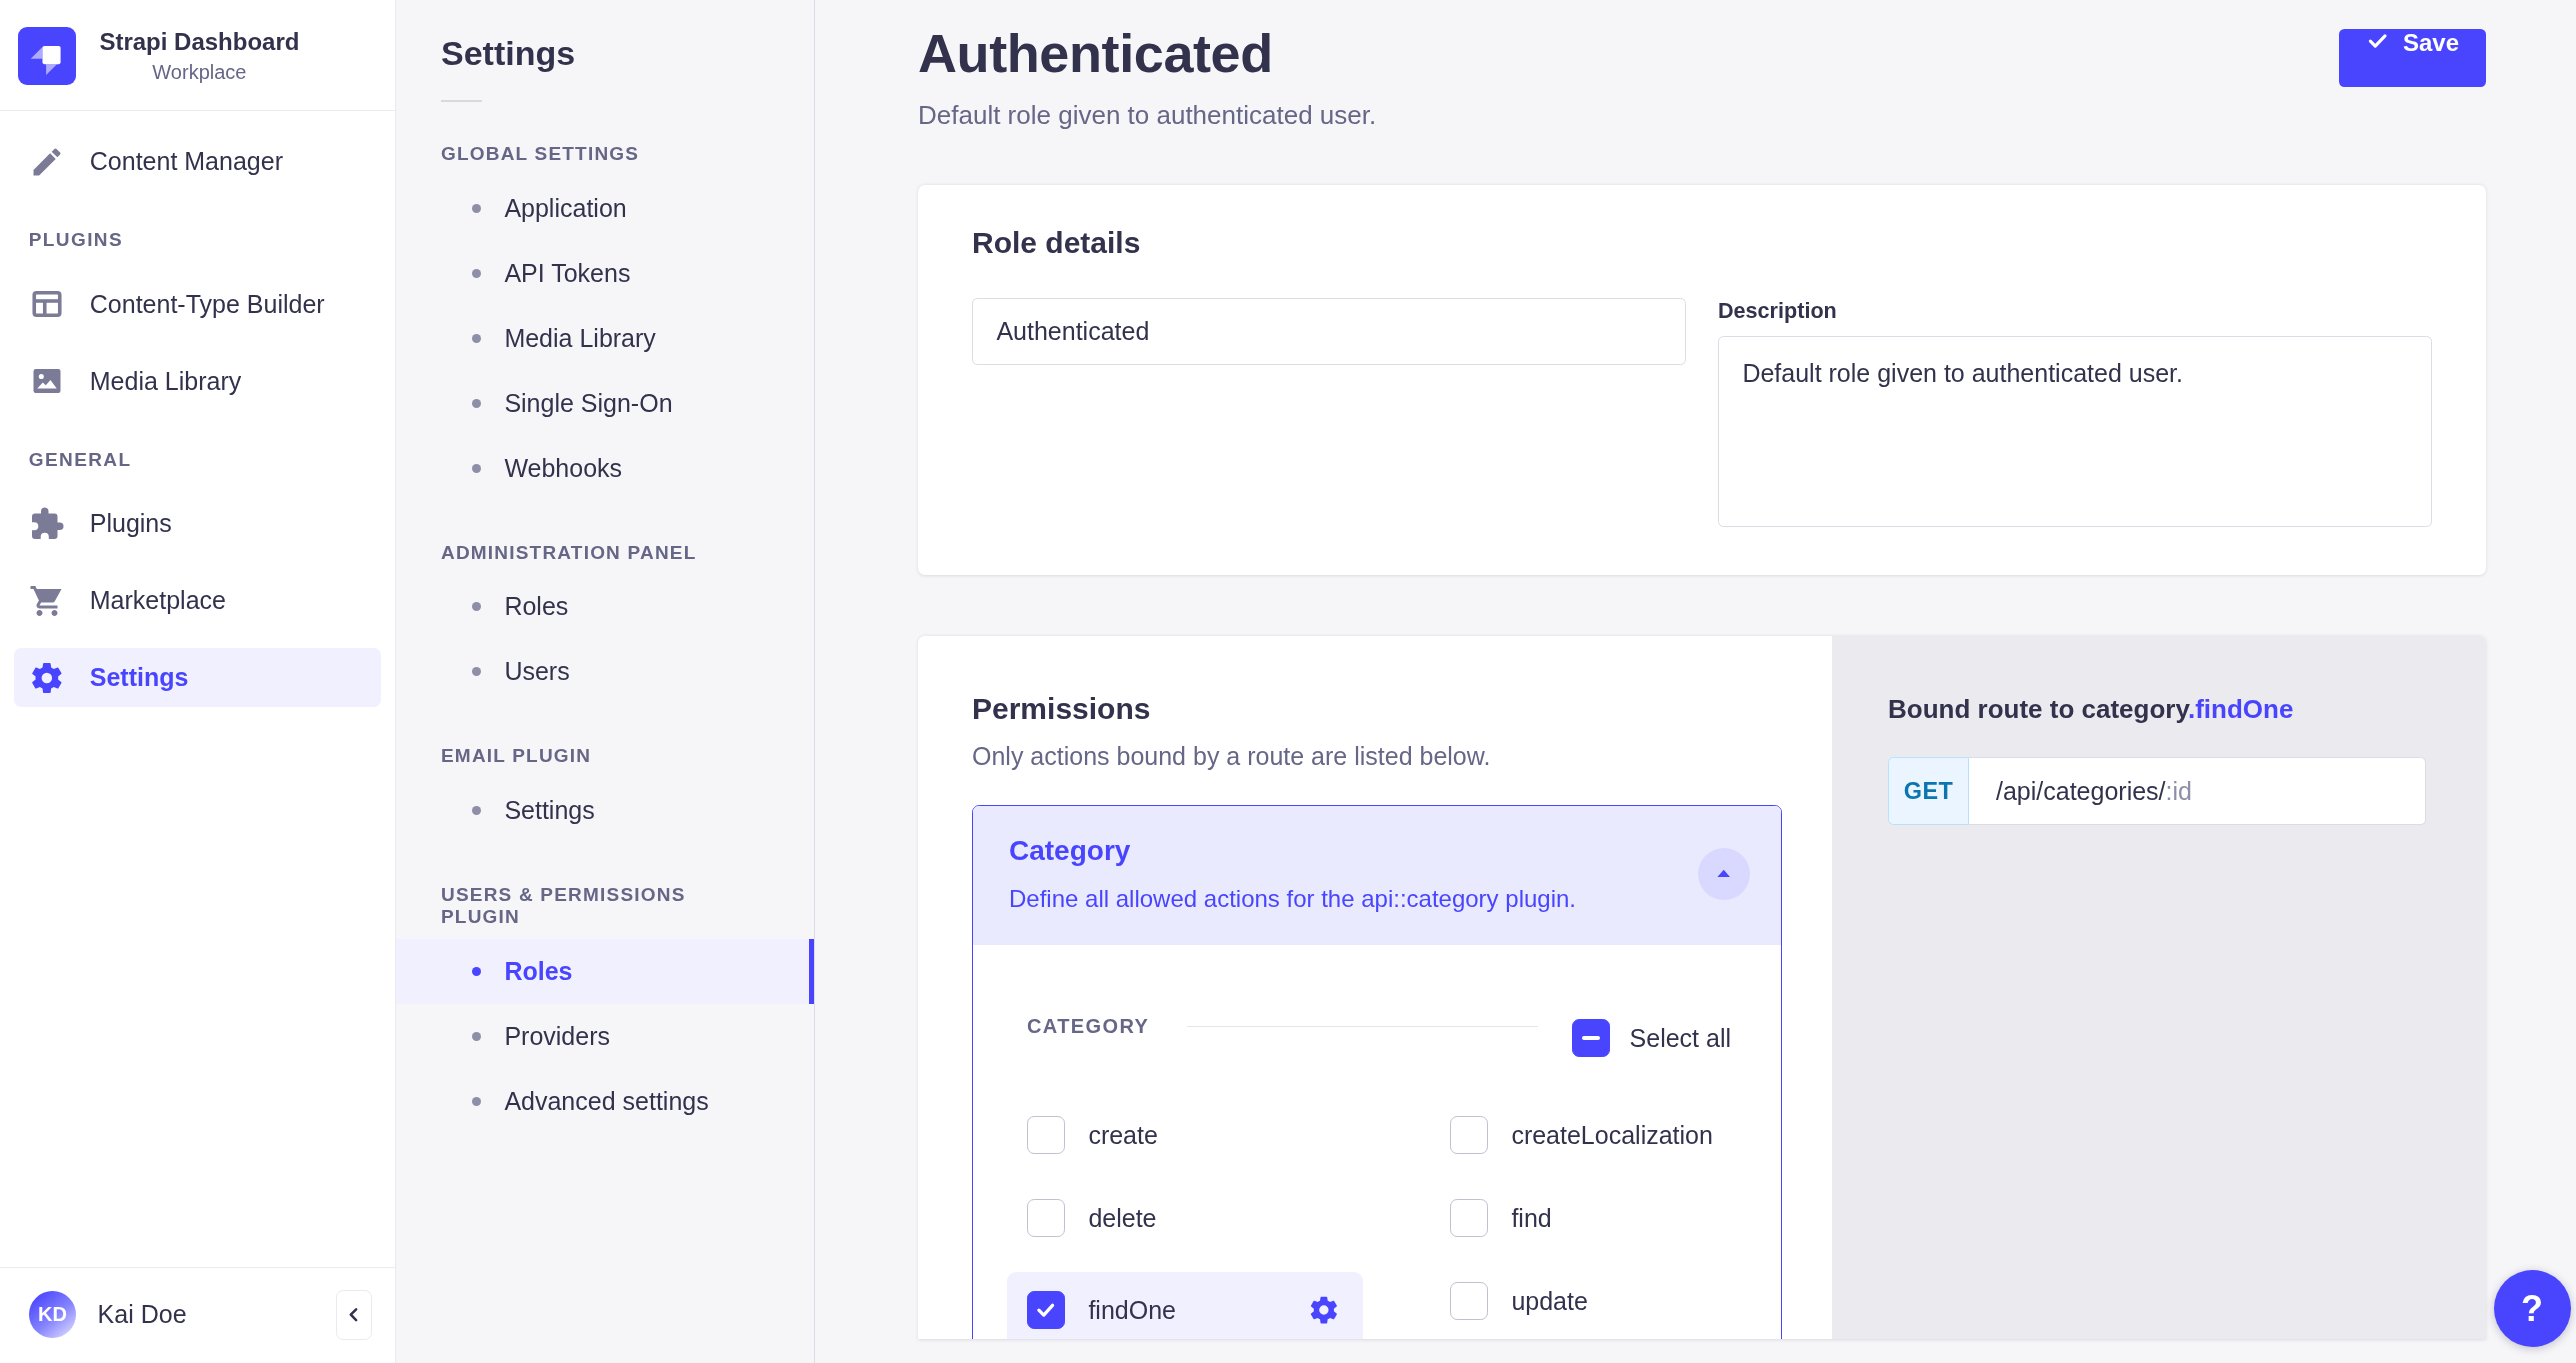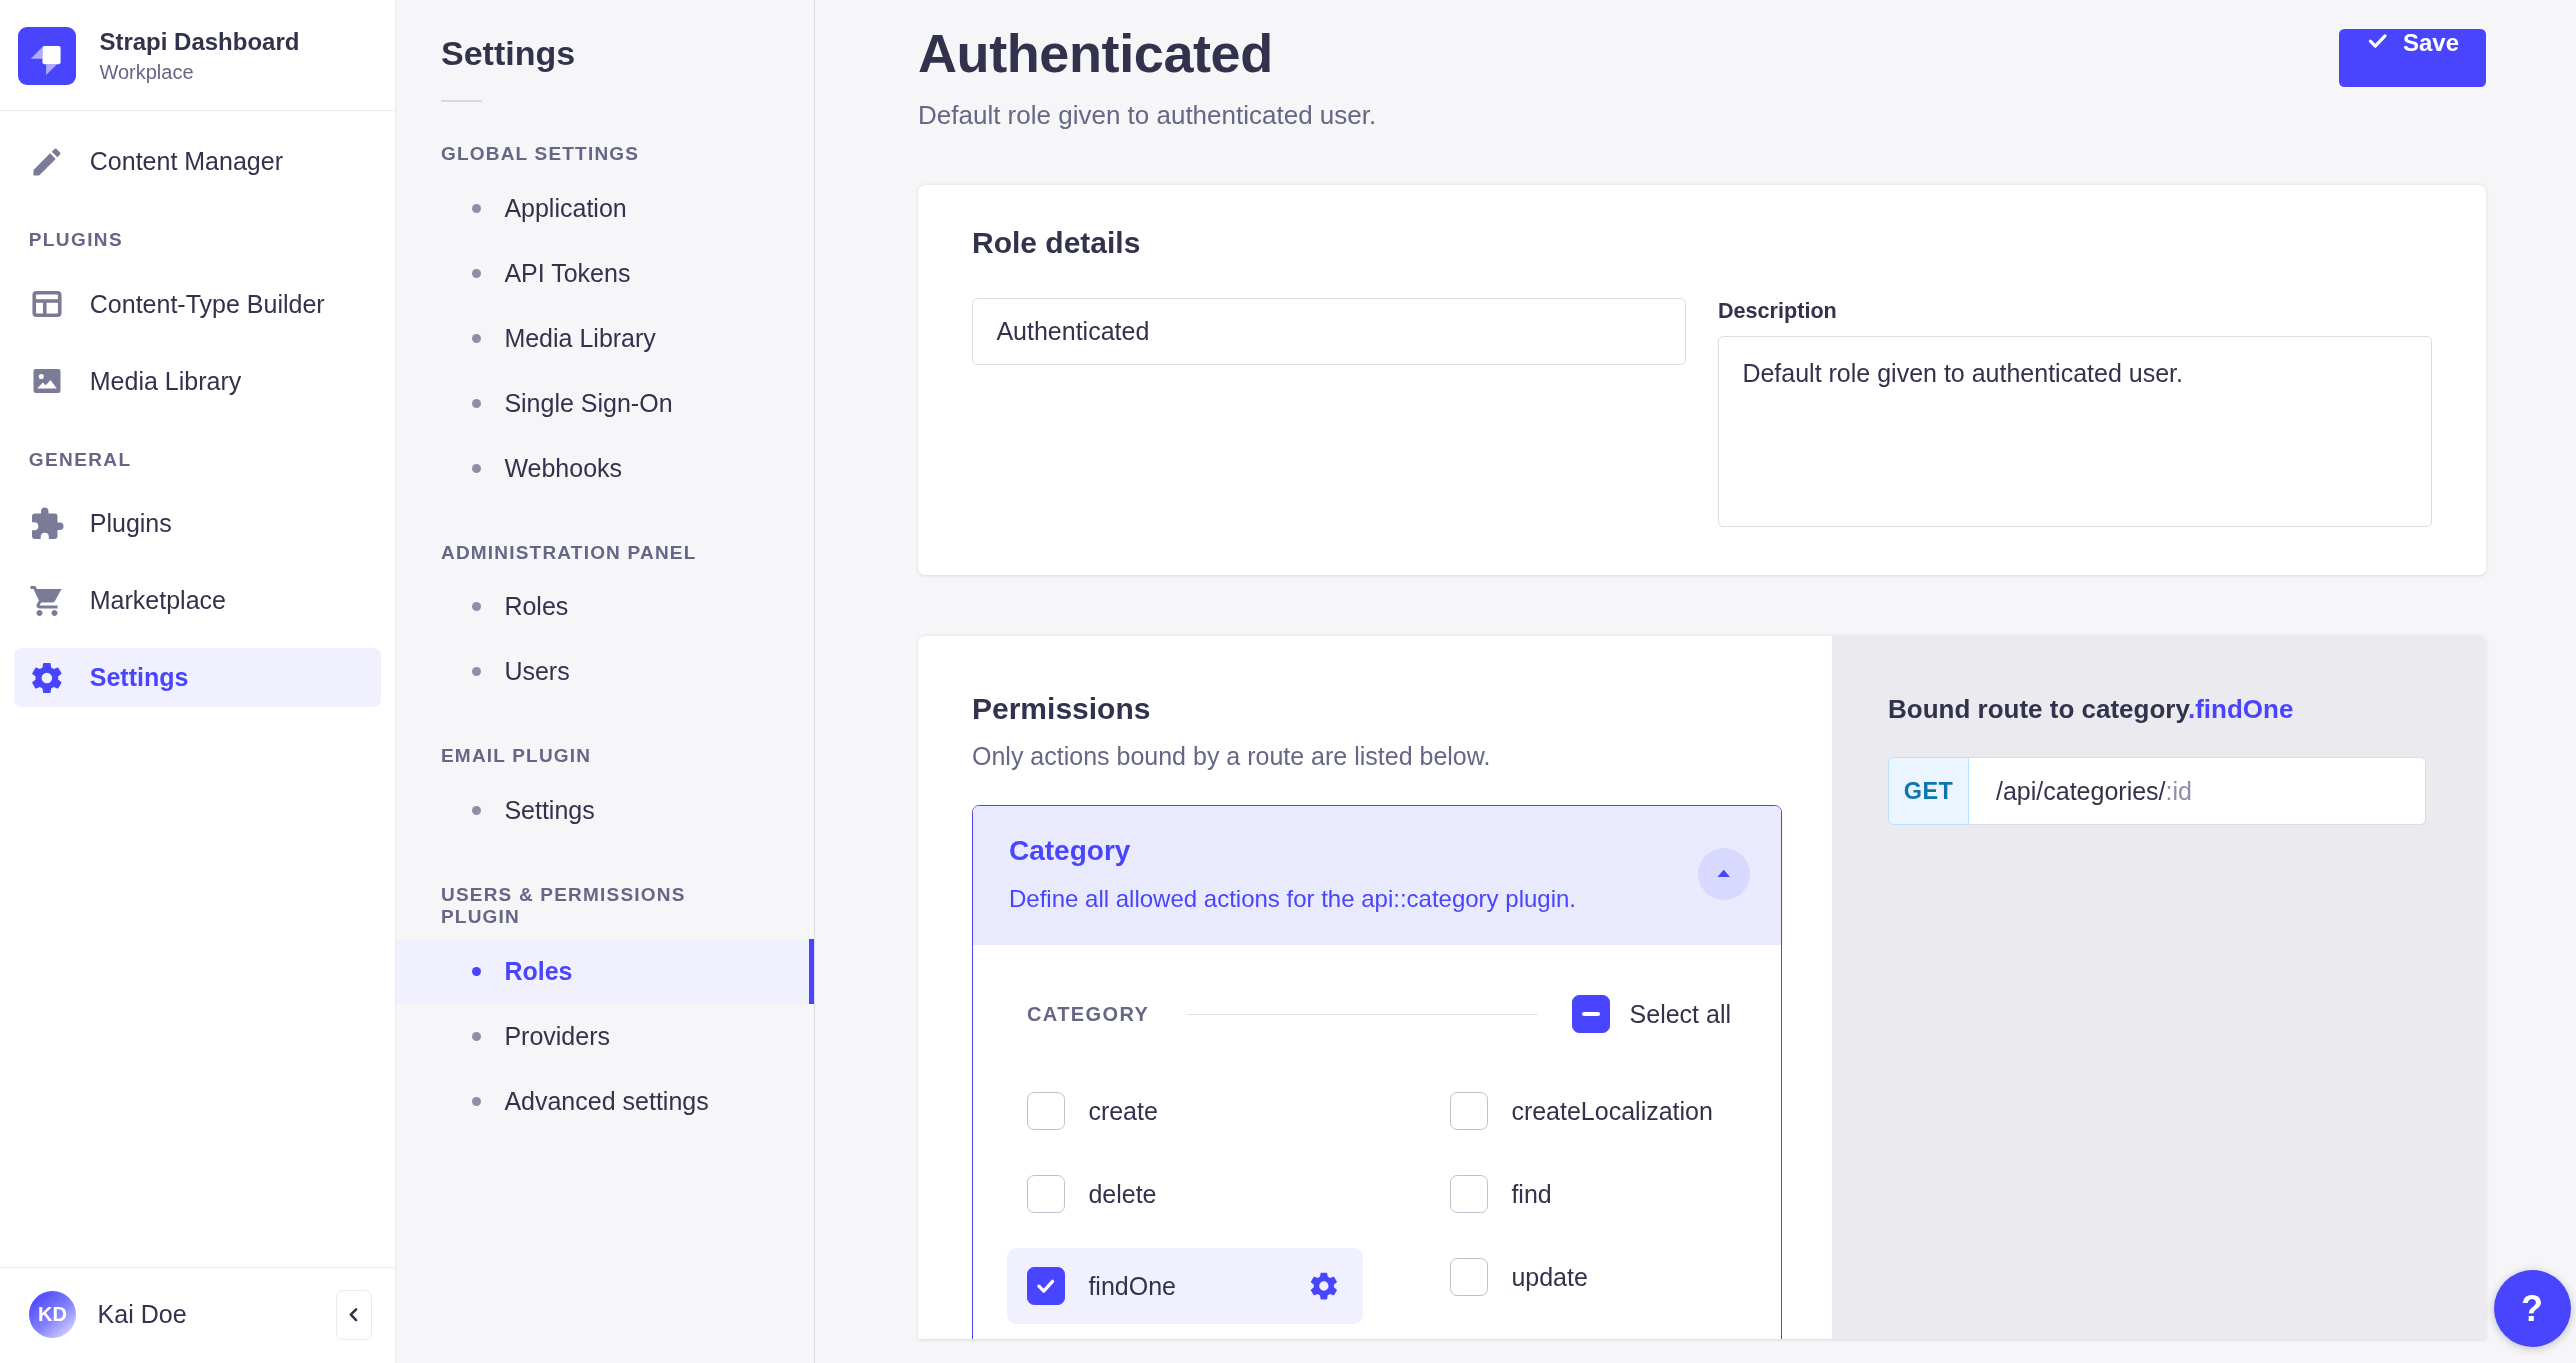--- a/index.html
+++ b/index.html
@@ -7,21 +7,21 @@
   body {
     width:2576px; height:1363px; overflow:hidden;
     background:#f6f6f9; font-family:"Liberation Sans", sans-serif;
     display:flex; position:relative; color:#32324d;
   }
   svg { display:block; }
 
   
   .main-nav { width:396px; min-width:396px; background:#ffffff; border-right:0.9px solid #eaeaef;
               display:flex; flex-direction:column; }
-  .brand { display:flex; align-items:center; gap:23.4px; padding:27px 21.6px 25px 18px; }
+  .brand { display:flex; align-items:center; gap:23.4px; padding:27px 21.6px 25px 18px;text-align:center; }
   .brand-logo { width:58px; height:58px; border-radius:9px; background:#4945ff; flex:none;
                 display:flex; align-items:center; justify-content:center; }
   .brand-title { font-size:24px; font-weight:700; color:#32324d; line-height:1.15; }
   .brand-subtitle { font-size:20px; color:#666687; margin-top:4.5px; }
   .nav-divider { height:0.9px; background:#eaeaef; }
   .nav-list { padding:21.6px 14.4px 0; }
   .nav-item { display:flex; align-items:center; gap:25px; height:59px; padding:0 14.4px;
               border-radius:7.2px; font-size:25px; color:#32324d; margin-bottom:18px; cursor:pointer; }
   .nav-item .nico { width:36px; height:36px; color:#7b7b97; flex:none; }
   .nav-item.active { background:#f0f0ff; color:#4945ff; font-weight:600; }
@@ -75,21 +75,21 @@
   .accordion { margin-top:34px; border:0.9px solid #4945ff; border-radius:7.2px; background:#ffffff; overflow:hidden; }
   .accordion-header { background:#eaeafe; padding:29px 31px 32px 36px; display:flex; align-items:center; cursor:pointer; }
   .acc-title { font-size:28px; font-weight:700; color:#4945ff; }
   .acc-desc { font-size:24px; color:#4945ff; margin-top:18px; }
   .acc-toggle { margin-left:auto; width:52px; height:52px; border-radius:50%; background:#d9d8ff;
                 border:none; display:flex; align-items:center; justify-content:center; cursor:pointer; flex:none; }
   .accordion-body { padding:50px 50px 36px 54px; }
   .group-row { display:flex; align-items:center; }
   .group-label { font-size:20px; font-weight:700; letter-spacing:1.4px; color:#666687; flex:none; }
   .group-line { flex:1; height:0.9px; background:#e3e3ea; margin:0 34px 0 38px; }
-  .select-all { display:flex; align-items:center; gap:20px; font-size:25px; color:#32324d; flex:none; cursor:pointer; }
+  .select-all { display:flex; align-items:center; gap:20px; font-size:25px; color:#32324d; flex:none; cursor:pointer;margin-top:24px; }
   .checkbox { width:38px; height:38px; border-radius:7.2px; border:1.8px solid #c0c0cf; background:#ffffff;
               display:flex; align-items:center; justify-content:center; flex:none; cursor:pointer; }
   .checkbox.indeterminate, .checkbox.checked { background:#4945ff; border-color:#4945ff; }
   .dash { width:18px; height:4.5px; background:#ffffff; border-radius:2.2px; }
   .perm-grid { display:grid; grid-template-columns:423px 1fr; margin-top:49px; row-gap:25px; }
   .perm-item { display:flex; align-items:center; gap:23.4px; font-size:25px; color:#32324d; height:58px; cursor:pointer; }
   .perm-item.selected { background:#f0f0ff; border-radius:9px; padding:0 23.4px 0 20px; margin-left:-20px;
                         width:356px; height:76px; }
   .gear-btn { margin-left:auto; background:none; border:none; cursor:pointer; padding:0; }
 

